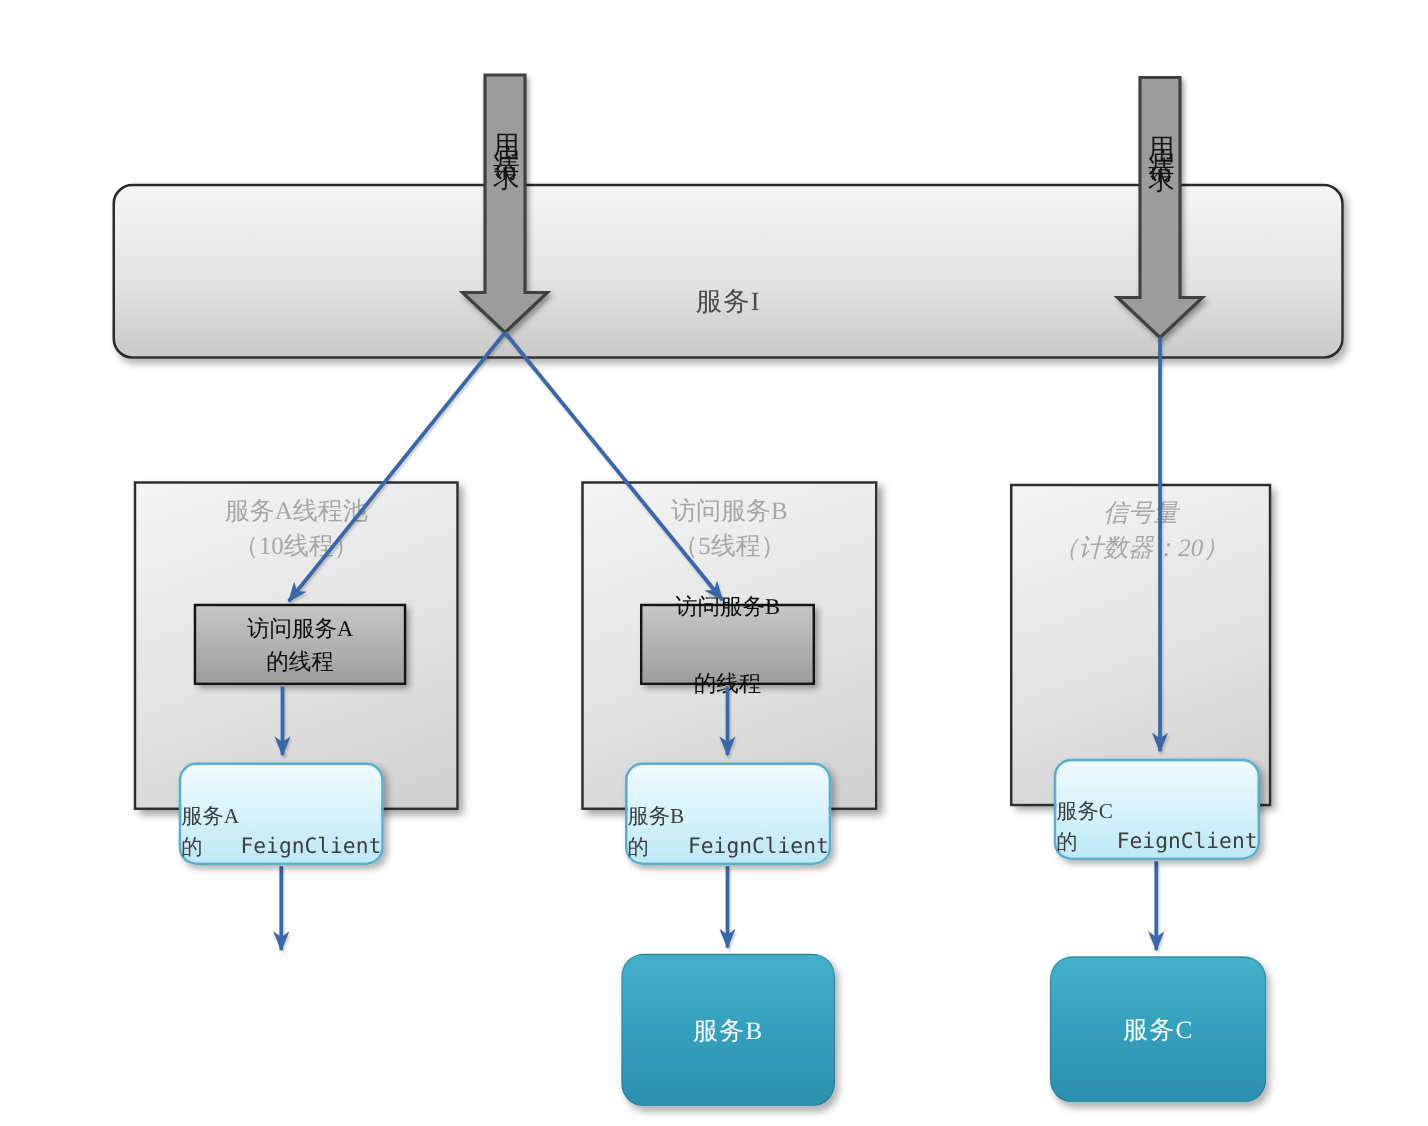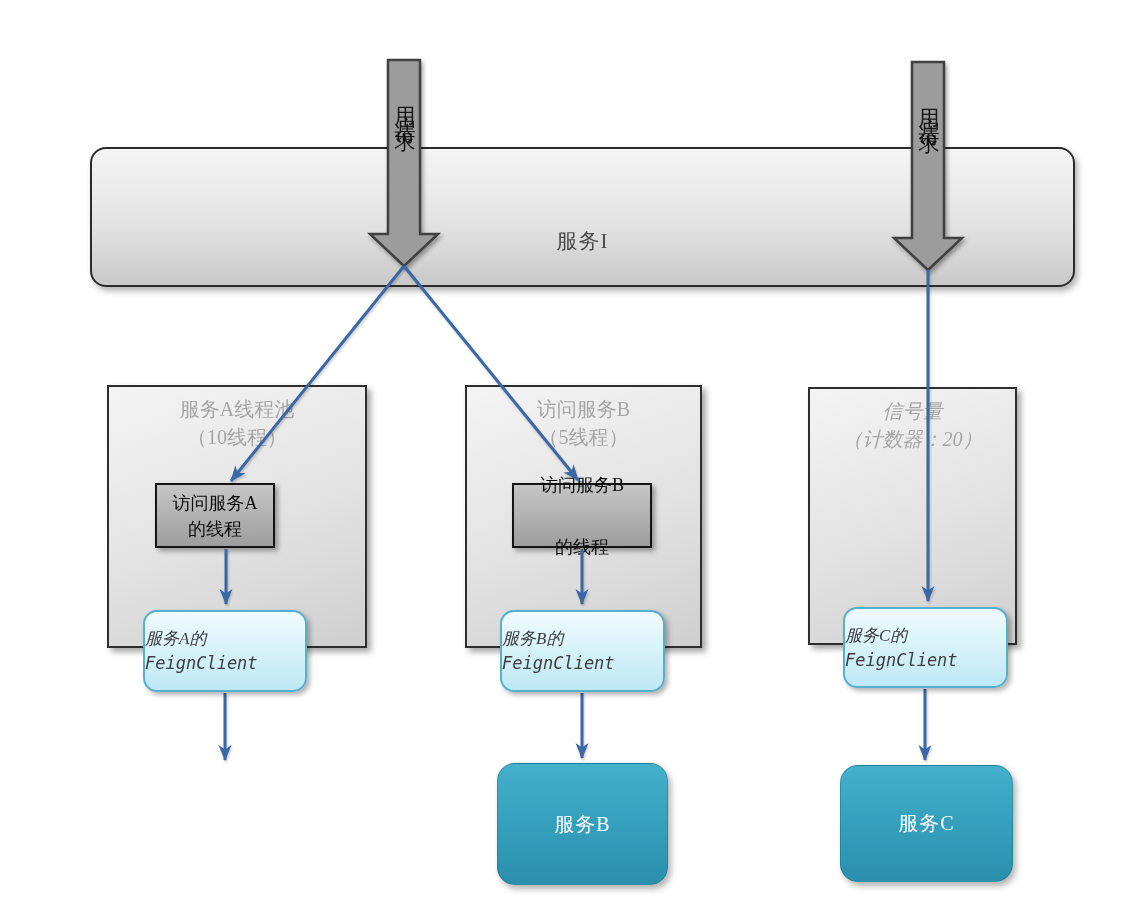--- a/index.html
+++ b/index.html
@@ -29,22 +29,22 @@
     border:2.5px solid #141414;
     background:linear-gradient(180deg,#c6c6c6 0%,#b0b0b0 55%,#9d9d9d 100%);
     box-shadow:3px 3px 5px rgba(0,0,0,0.35);
     display:flex;flex-direction:column;align-items:center;justify-content:center;
     font-size:18px;line-height:26px;color:#0c0c0c;z-index:1;
   }
   .feign{
     border-radius:14px;border:2.5px solid #58aece;
     background:linear-gradient(180deg,#f0fbfe 0%,#d9f3fa 45%,#bee8f5 100%);
     box-shadow:3px 3px 5px rgba(0,0,0,0.30);
-    display:flex;flex-direction:column;align-items:flex-start;justify-content:center;
-    font-size:17px;line-height:25px;color:#3d3d3d;z-index:3;font-style:italic;
+    display:flex;flex-direction:row;align-items:flex-end;justify-content:center;
+    font-size:17px;line-height:25px;color:#3d3d3d;z-index:3;
   }
   .feign .latin{font-family:"DejaVu Sans Mono","Liberation Mono",monospace;font-size:17px;}
   .service-box{
     border-radius:18px;border:1px solid rgba(20,90,110,0.35);
     background:linear-gradient(180deg,#44b0cb 0%,#35a0bd 50%,#2b8fae 100%);
     box-shadow:3px 4px 6px rgba(0,0,0,0.30);
     display:flex;align-items:center;justify-content:center;
     font-size:20px;color:#ffffff;letter-spacing:1px;z-index:3;
   }
   
@@ -82,21 +82,21 @@
     </div>
   </div>
 
   <div class="abs pool" style="left:808px;top:387px;width:209px;height:258px;font-style:italic;">
     <div class="title">
       <span>信号量</span>
       <span>（计数器：20）</span>
     </div>
   </div>
 
-  <div class="abs thread-box" style="left:155px;top:483px;width:120px;height:65px;">
+  <div class="abs thread-box" style="left:155px;top:483px;width:170px;height:65px;">
     <span>访问服务A</span>
     <span>的线程</span>
   </div>
   <div class="abs thread-box" style="left:512px;top:483px;width:140px;height:65px;gap:36px;">
     <span>访问服务B</span>
     <span>的线程</span>
   </div>
 
   <svg class="overlay" width="1142" height="901" viewBox="0 0 1142 901">
     <defs>

